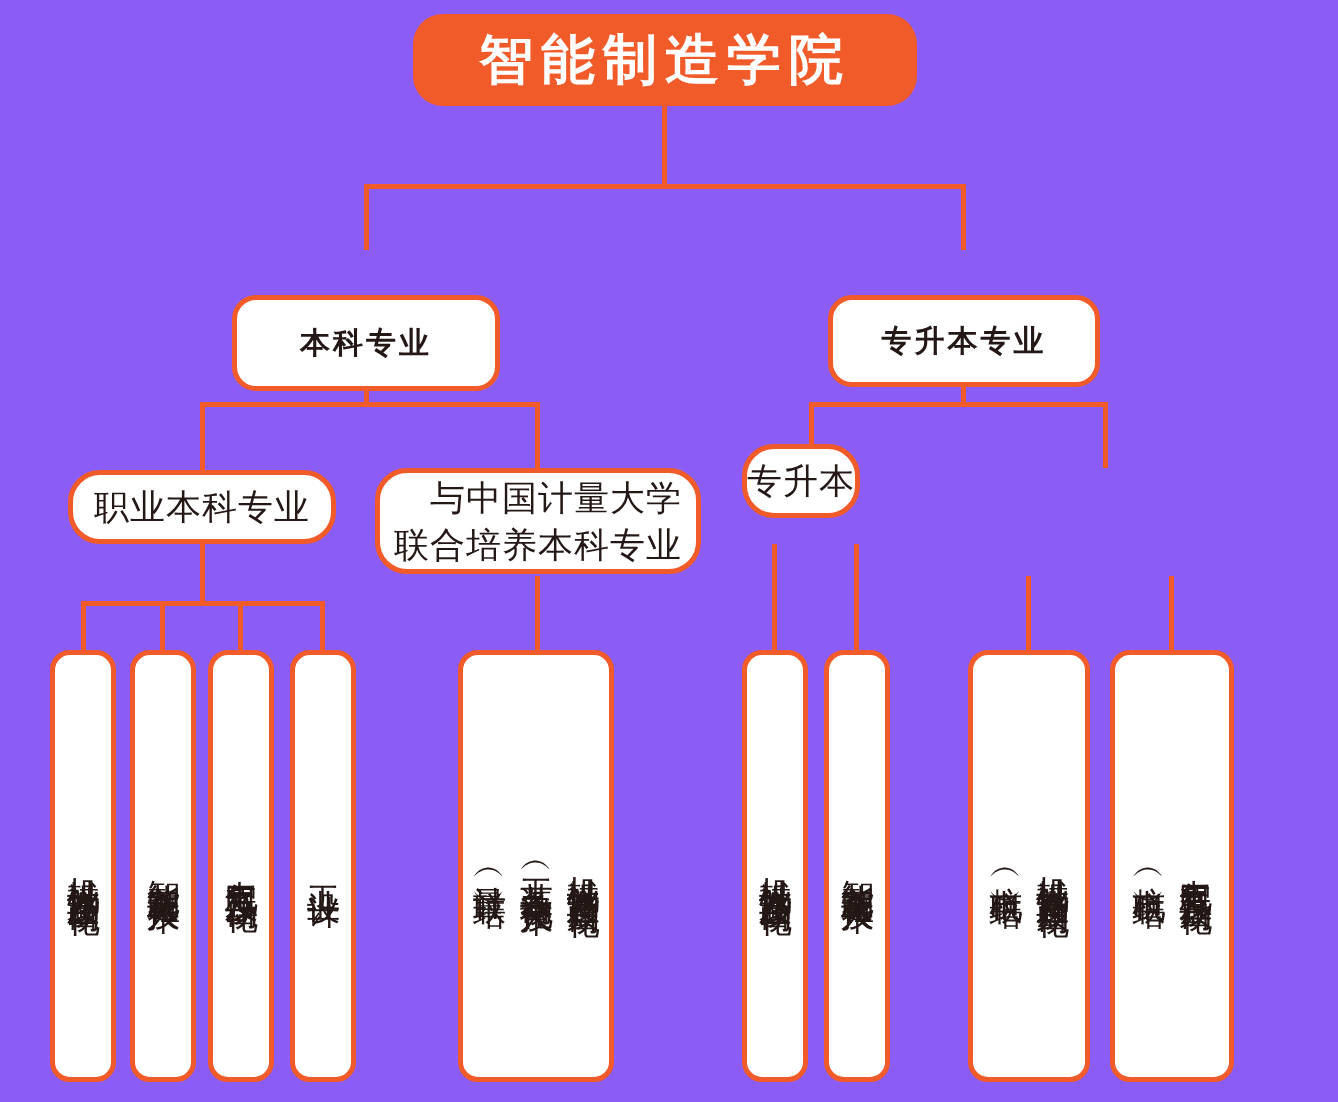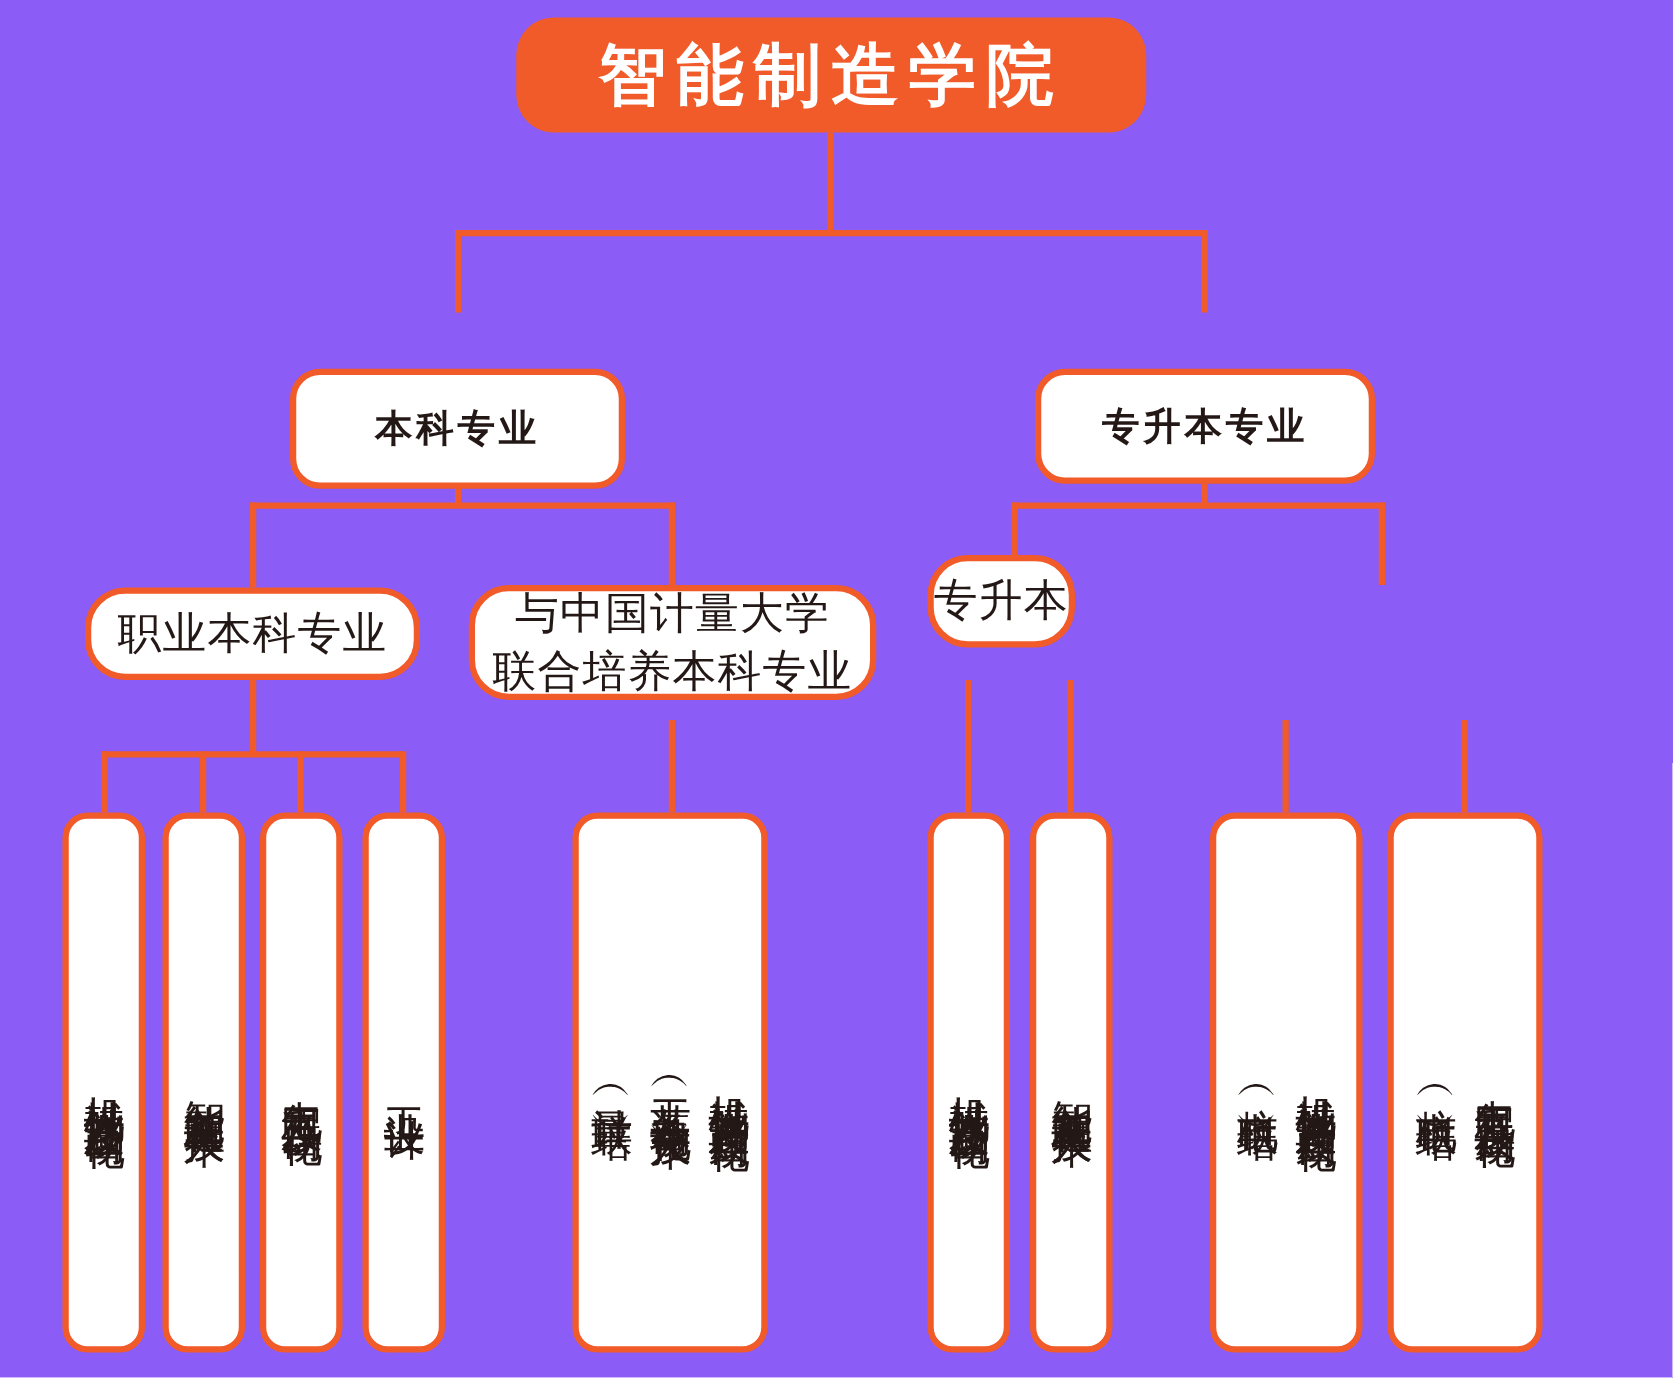--- a/index.html
+++ b/index.html
@@ -114,21 +114,21 @@
   <div class="node l2-node" style="left:232px; top:250px; width:268px; height:96px;">
     <span class="lbl">本科专业</span>
   </div>
   <div class="node l2-node" style="left:828px; top:250px; width:272px; height:92px;">
     <span class="lbl">专升本专业</span>
   </div>
 
   <div class="node l3-node" style="left:68px; top:470px; width:268px; height:74px;">
     <span class="lbl">职业本科专业</span>
   </div>
-  <div class="node l3-node" style="left:375px; top:468px; width:326px; height:92px;">
+  <div class="node l3-node" style="left:375px; top:468px; width:326px; height:106px;text-align:right;">
     <span class="lbl">与中国计量大学
 联合培养本科专业</span>
   </div>
   <div class="node l3-node" style="left:742px; top:444px; width:118px; height:74px;">
     <span class="lbl">专升本</span>
   </div>
 
   <div class="node leaf-node" style="left:50px; top:650px; width:66px; height:432px;">
     <span class="lbl">机械设计制造及自动化</span>
   </div>

